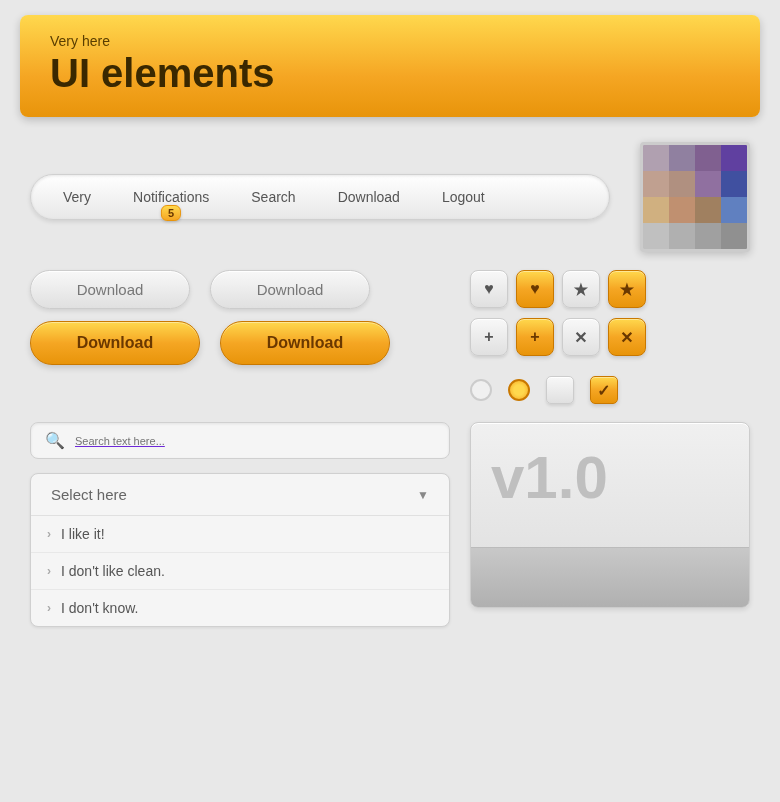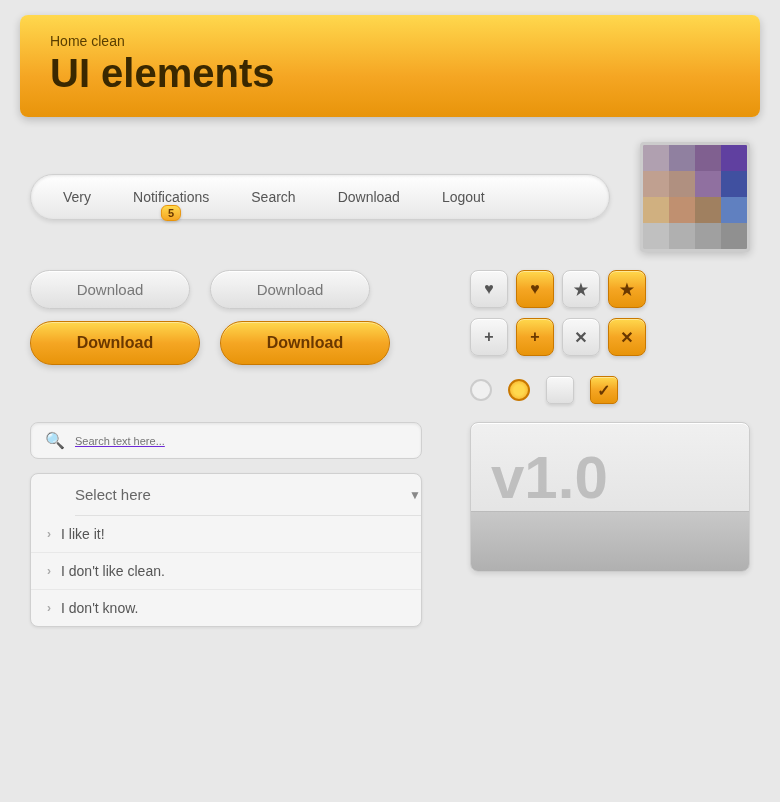--- a/index.html
+++ b/index.html
@@ -275,26 +275,25 @@
       background: #f5f5f5;
       border: 1px solid #d0d0d0;
       border-radius: 8px;
       overflow: hidden;
       box-shadow: 0 1px 3px rgba(0,0,0,0.08);
     }
     .select-header {
       display: flex;
       align-items: center;
       justify-content: space-between;
-      padding: 12px 0;
+      padding: 12px 20px;
       cursor: pointer;
       font-size: 15px;
       color: #666;
       border-bottom: 1px solid #e0e0e0;
-      margin-left: 44px;
     }
     .select-arrow { color: #888; font-size: 12px; }
     .select-option {
       display: flex;
       align-items: center;
       padding: 10px 16px;
       font-size: 14px;
       color: #555;
       border-bottom: 1px solid #e8e8e8;
       cursor: pointer;
@@ -303,32 +302,31 @@
     .select-chevron {
       color: #aaa;
       font-size: 12px;
       margin-right: 10px;
       font-weight: bold;
     }
 
     
     .version-box {
       width: 280px;
-      height: 150px;
+      height: 186px;
       background: linear-gradient(180deg, #f0f0f0, #ddd);
       border-radius: 8px;
       border: 1px solid #ccc;
       display: flex;
       align-items: center;
       justify-content: center;
       flex-direction: column;
       box-shadow: inset 0 1px 0 #fff, 0 2px 5px rgba(0,0,0,0.1);
       overflow: hidden;
       position: relative;
-      margin-left: 28px;
     }
     .version-text {
       font-size: 60px;
       font-weight: bold;
       color: rgba(180,180,180,0.8);
       position: absolute;
       top: 20px;
       left: 20px;
     }
     .version-bar {
@@ -338,21 +336,21 @@
       right: 0;
       height: 60px;
       background: linear-gradient(180deg, #c8c8c8, #b0b0b0);
       border-top: 1px solid #bbb;
     }
   </style>
 </head>
 <body>
 
 <div class="header">
-  <div class="header-subtitle">Home clean</div>
+  <div class="header-subtitle">Very here</div>
   <div class="header-title">UI elements</div>
 </div>
 
 <div class="content">
 
   <div class="nav-section">
     <div class="nav-bar">
       <div class="nav-item">Very</div>
       <div class="nav-item has-badge" style="position:relative;">
         <span>Notifications</span>

